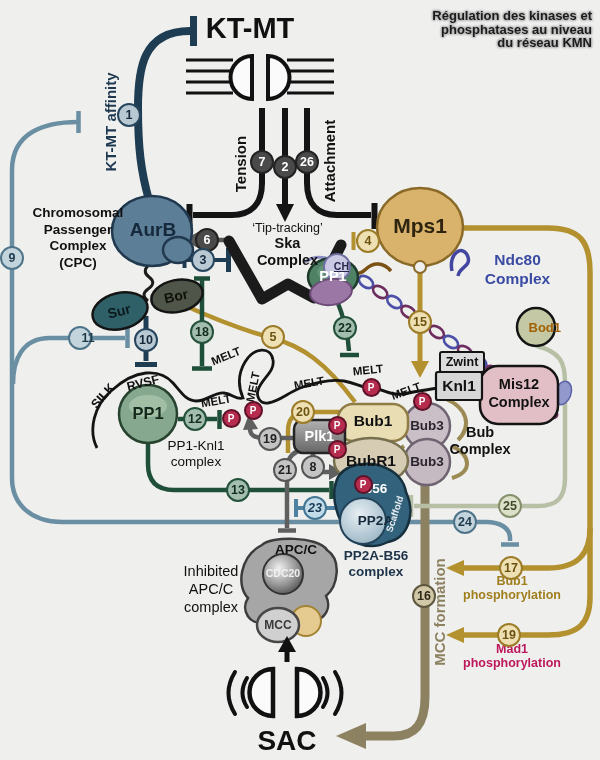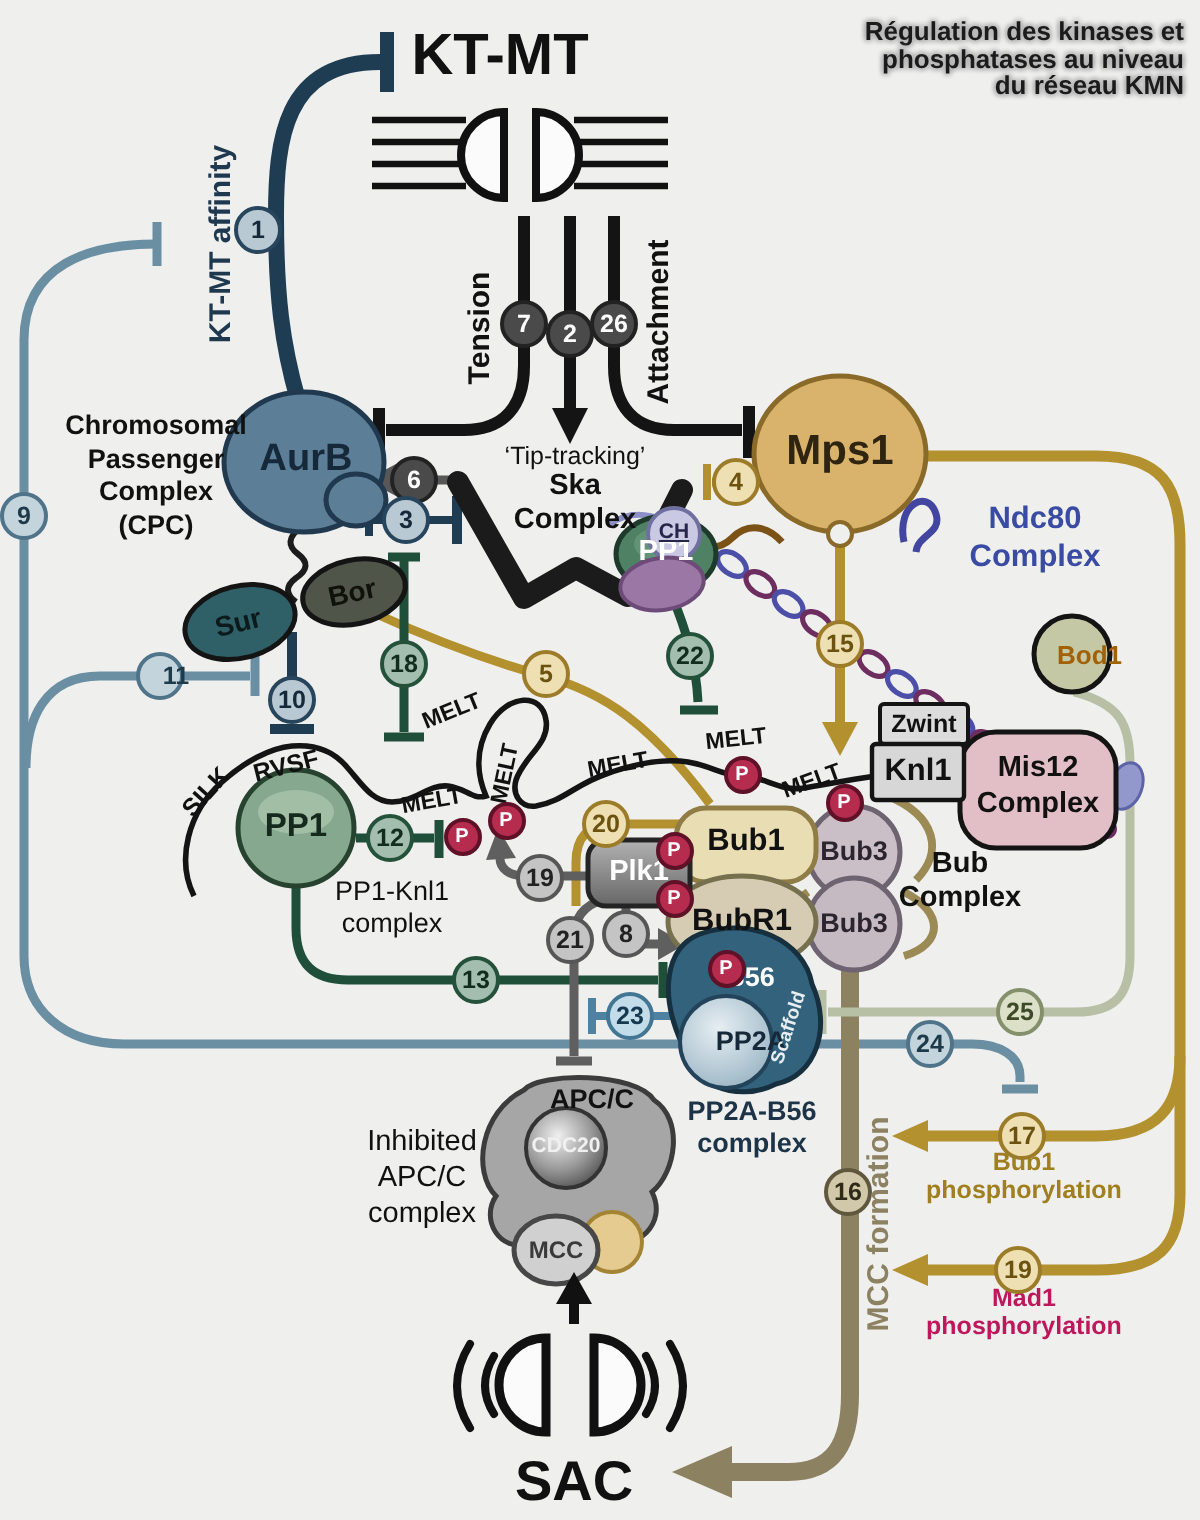--- a/index.html
+++ b/index.html
@@ -291,21 +291,21 @@
 <div class="t" style="left:99px;top:303px;width:40px;text-align:center;font-size:14px;font-weight:bold;color:#0c1a1c;transform:rotate(-14deg);">Sur</div>
 <div class="t" style="left:156px;top:288px;width:40px;text-align:center;font-size:14px;font-weight:bold;color:#10120a;transform:rotate(-12deg);">Bor</div>
 
 <div class="t c" style="left:225px;top:221px;width:125px;">
   <div style="font-size:12.5px;">‘Tip-tracking’</div>
   <div style="font-size:14.5px;font-weight:600;line-height:17px;">Ska</div>
   <div style="font-size:14.5px;font-weight:600;line-height:17px;">Complex</div>
 </div>
 <div class="t" style="left:313px;top:268px;width:40px;text-align:center;font-size:14.5px;font-weight:bold;color:#fff;">PP1</div>
 <div class="t" style="left:375px;top:214px;width:90px;text-align:center;font-size:21px;font-weight:bold;color:#2f2410;">Mps1</div>
-<div class="t" style="left:325px;top:260px;width:24px;text-align:center;font-size:10.5px;font-weight:bold;color:#26264a;text-decoration:underline;">CH</div>
+<div class="t" style="left:325px;top:260px;width:24px;text-align:right;font-size:10.5px;font-weight:bold;color:#26264a;text-decoration:underline;">CH</div>
 <div class="t c" style="left:470px;top:250px;width:95px;font-size:15.5px;font-weight:600;line-height:19px;color:#3a4ba3;">
   <div>Ndc80</div>
       <div>Complex</div>
 </div>
 <div class="t" style="left:511px;top:320px;width:50px;text-align:right;font-size:13px;font-weight:bold;color:#a16207;">Bod1</div>
 <div class="t" style="left:440px;top:355px;width:44px;text-align:center;font-size:12.5px;font-weight:600;">Zwint</div>
 <div class="t" style="left:436px;top:377px;width:46px;text-align:center;font-size:15.5px;font-weight:600;">Knl1</div>
 <div class="t c" style="left:480px;top:376px;width:78px;font-size:14.5px;font-weight:600;line-height:17.5px;">
   <div>Mis12</div>
       <div>Complex</div>
@@ -374,31 +374,31 @@
 
 <div class="badge b-navy" style="left:117px;top:103px;">1</div>
 <div class="badge b-dark" style="left:250px;top:150px;">7</div>
 <div class="badge b-dark" style="left:273px;top:155px;">2</div>
 <div class="badge b-dark" style="left:295px;top:150px;">26</div>
 <div class="badge b-dark" style="left:195px;top:228px;">6</div>
 <div class="badge b-navy" style="left:191px;top:248px;">3</div>
 <div class="badge b-gold" style="left:356px;top:229px;">4</div>
 <div class="badge b-steel" style="left:0px;top:246px;">9</div>
 <div class="badge b-steel" style="left:68px;top:326px;padding-left:16px;">11</div>
-<div class="badge b-navy" style="left:134px;top:338px;">10</div>
+<div class="badge b-navy" style="left:134px;top:328px;">10</div>
 <div class="badge b-green" style="left:190px;top:320px;">18</div>
 <div class="badge b-gold" style="left:261px;top:325px;">5</div>
 <div class="badge b-green" style="left:333px;top:316px;">22</div>
 <div class="badge b-gold" style="left:408px;top:310px;">15</div>
 <div class="badge b-green" style="left:183px;top:407px;text-align:center;">12</div>
 <div class="badge b-gold" style="left:291px;top:400px;">20</div>
 <div class="badge b-gray" style="left:258px;top:427px;">19</div>
 <div class="badge b-gray" style="left:273px;top:458px;">21</div>
 <div class="badge b-gray" style="left:301px;top:455px;">8</div>
 <div class="badge b-green" style="left:226px;top:478px;">13</div>
-<div class="badge b-blue" style="left:303px;top:496px;">23</div>
+<div class="badge b-blue" style="left:303px;top:496px;font-style:italic;">23</div>
 <div class="badge b-sage" style="left:498px;top:494px;">25</div>
 <div class="badge b-steel" style="left:453px;top:510px;">24</div>
 <div class="badge b-gold" style="left:499px;top:556px;">17</div>
 <div class="badge b-khaki" style="left:412px;top:584px;">16</div>
 <div class="badge b-gold" style="left:497px;top:623px;">19</div>
 
 </div>
 
 </body></html>

